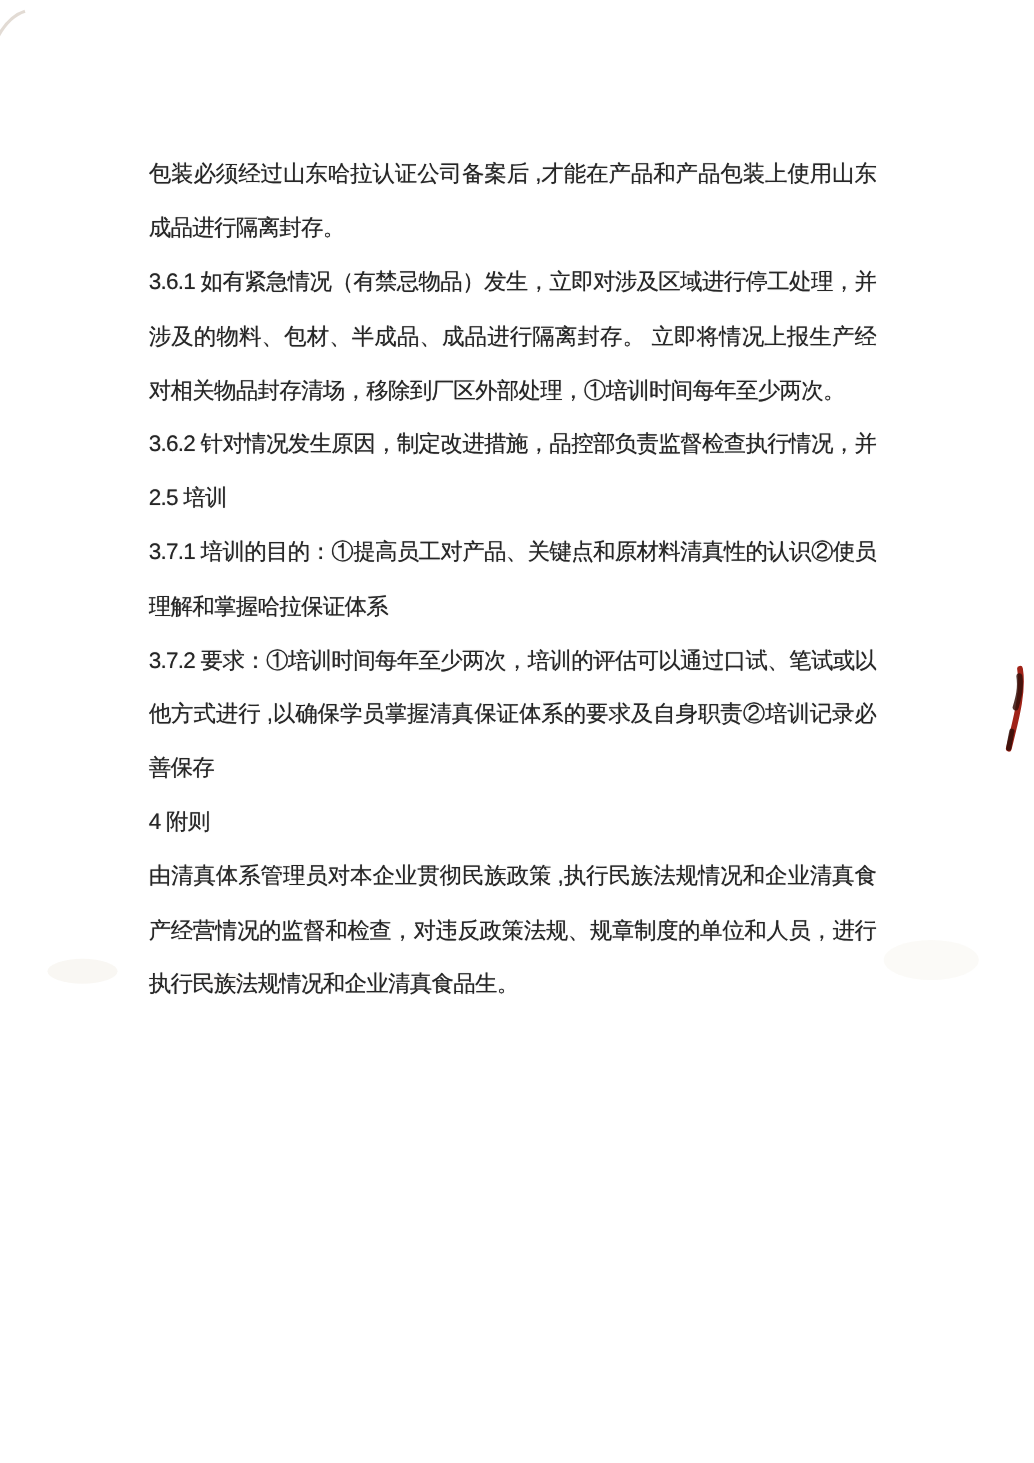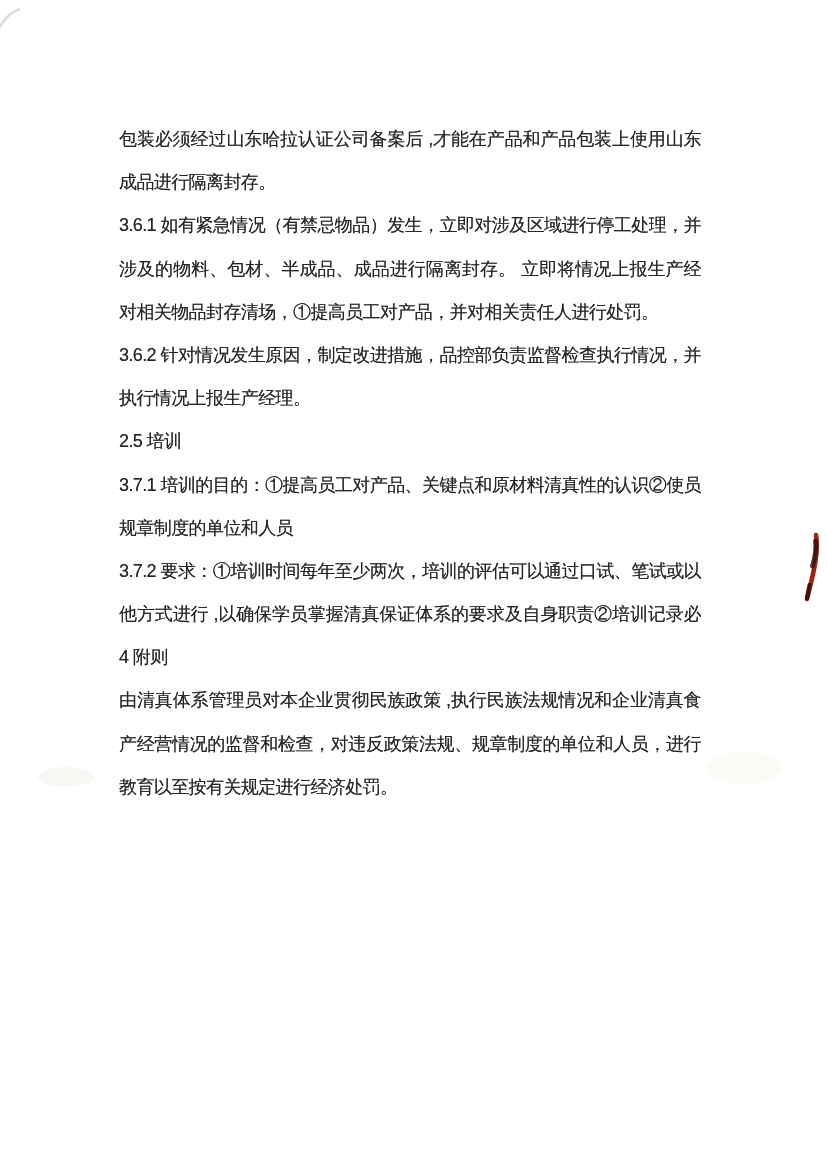--- a/index.html
+++ b/index.html
@@ -60,27 +60,27 @@
     <path d="M 816 535 C 819 553 813 575 807 599" fill="none" stroke-width="4.6" stroke-linecap="round" stroke="#a02318"></path>
     <path d="M 815.5 541 C 817 551 814.5 559 812.5 566" fill="none" stroke-width="4.8" stroke-linecap="round" opacity="0.85" stroke="#35100a"></path>
     <path d="M 809.5 585 C 808.5 590 807.5 595 807 598.5" fill="none" stroke-width="4.2" stroke-linecap="round" opacity="0.8" stroke="#2a0c07"></path>
   </svg>
 
   <div class="doc" id="doc-text" style="color: rgb(38, 38, 38);">
       <div class="line j">包装必须经过山东哈拉认证公司备案后 ,才能在产品和产品包装上使用山东哈拉</div>
       <div class="line">成品进行隔离封存。</div>
       <div class="line j">3.6.1 如有紧急情况（有禁忌物品）发生，立即对涉及区域进行停工处理，并对</div>
       <div class="line j">涉及的物料、包材、半成品、成品进行隔离封存。 立即将情况上报生产经理，</div>
-      <div class="line">对相关物品封存清场，①提高员工对产品，并对相关责任人进行处罚。</div>
+      <div class="line">对相关物品封存清场，移除到厂区外部处理，①培训时间每年至少两次。</div>
       <div class="line j">3.6.2 针对情况发生原因，制定改进措施，品控部负责监督检查执行情况，并将</div>
-      <div class="line">执行情况上报生产经理。</div>
       <div class="line">2.5 培训</div>
       <div class="line j">3.7.1 培训的目的：①提高员工对产品、关键点和原材料清真性的认识②使员工</div>
-      <div class="line">规章制度的单位和人员</div>
+      <div class="line">理解和掌握哈拉保证体系</div>
       <div class="line j">3.7.2 要求：①培训时间每年至少两次，培训的评估可以通过口试、笔试或以其</div>
       <div class="line j">他方式进行 ,以确保学员掌握清真保证体系的要求及自身职责②培训记录必须妥</div>
+      <div class="line">善保存</div>
       <div class="line">4 附则</div>
       <div class="line j">由清真体系管理员对本企业贯彻民族政策 ,执行民族法规情况和企业清真食品生</div>
       <div class="line j">产经营情况的监督和检查，对违反政策法规、规章制度的单位和人员，进行批评</div>
-      <div class="line">教育以至按有关规定进行经济处罚。</div>
+      <div class="line">执行民族法规情况和企业清真食品生。</div>
     </div>
 
 </div>
 
 </body></html>

